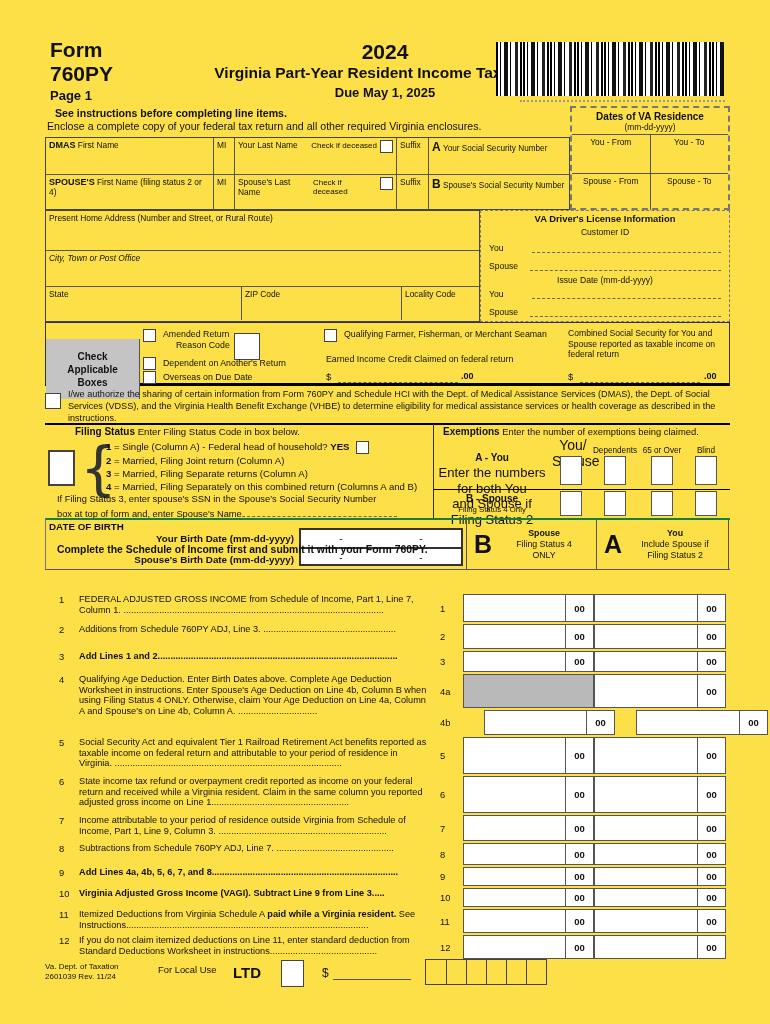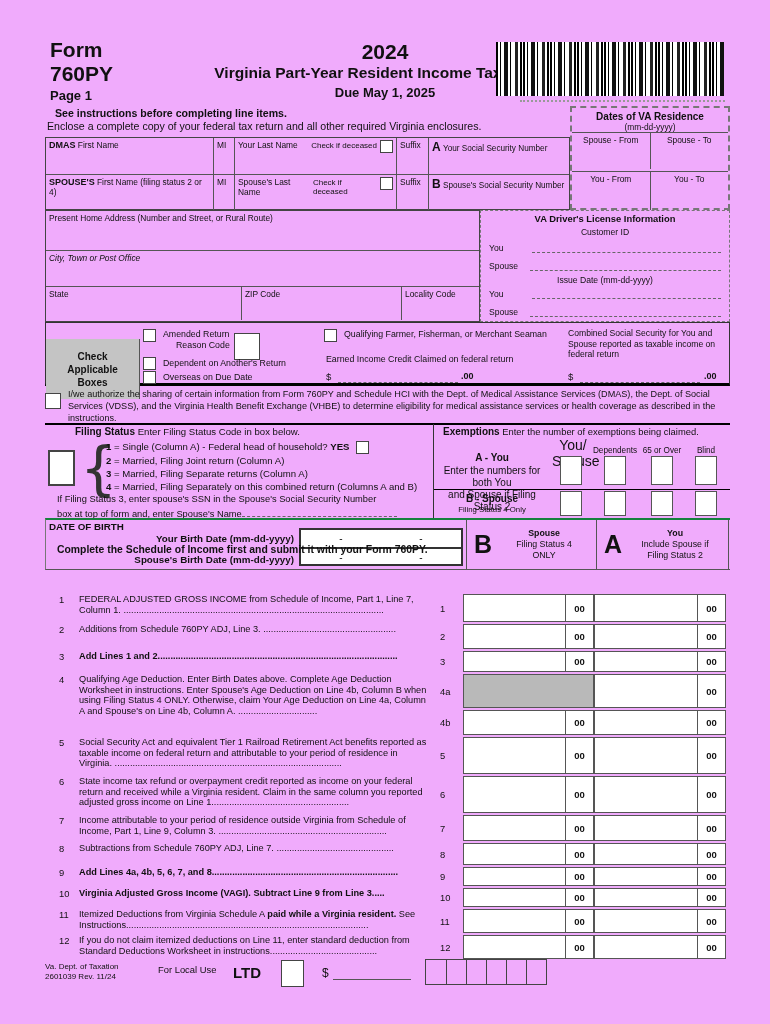--- a/index.html
+++ b/index.html
@@ -1,16 +1,16 @@
 <!DOCTYPE html>
 <html><head>
 <meta charset="utf-8">
 <style>
   html,body{margin:0;padding:0;background:#e8e8e8;}
-  .page{position:relative;width:770px;height:1024px;background:#f0abfc;margin:0 auto;
+  .page{position:relative;width:770px;height:1024px;background:#fde047;margin:0 auto;
         font-family:"Liberation Sans","DejaVu Sans",sans-serif;color:#111;overflow:hidden;}
   .abs{position:absolute;}
   .b{font-weight:bold;}
   .ctr{text-align:center;}
   .cb{display:inline-block;border:1.5px solid #444;background:#fff;vertical-align:middle;box-sizing:border-box;}
   .fill{display:inline-block;border-bottom:1px dashed #666;}
   .fills{display:inline-block;border-bottom:1px solid #555;}
   
   .barcode{background:repeating-linear-gradient(90deg,
     #000 0px,#000 2px,#fff 2px,#fff 4px,#000 4px,#000 5px,#fff 5px,#fff 8px,
@@ -78,27 +78,27 @@
 
   <div class="abs barcode" style="left:496px;top:42px;width:228px;height:54px;"></div>
   <div class="abs" style="left:520px;top:100px;width:205px;border-bottom:2px dotted #999;"></div>
 
   <div class="abs b" style="left:55px;top:107px;font-size:10.6px;">See instructions before completing line items.</div>
   <div class="abs" style="left:47px;top:120px;font-size:10.6px;">Enclose a complete copy of your federal tax return and all other required Virginia enclosures.</div>
 
   <div class="abs res-box" style="left:570px;top:106px;width:160px;height:104px;">
     <div class="b ctr" style="font-size:10px;margin-top:3px;">Dates of VA Residence</div>
     <div class="ctr" style="font-size:8.4px;">(mm-dd-yyyy)</div>
+    <div class="res-row" style="height:38px;margin-top:2px;">
+      <div class="res-cell">You - From</div>
+      <div class="res-cell">You - To</div>
+    </div>
     <div class="res-row" style="height:36px;">
       <div class="res-cell">Spouse - From</div>
       <div class="res-cell">Spouse - To</div>
-    </div>
-    <div class="res-row" style="height:38px;margin-top:2px;">
-      <div class="res-cell">You - From</div>
-      <div class="res-cell">You - To</div>
     </div>
   </div>
 
   <div class="abs tbl" style="left:45px;top:137px;width:525px;height:73px;">
     <div class="nrow" style="height:36px;">
       <div class="ncell" style="width:167px;">
         <span class="b" style="font-size:9px;">DMAS</span>
         <span>First Name</span>
       </div>
       <div class="ncell" style="width:21px;">MI</div>
@@ -235,21 +235,21 @@
     <span class="b" style="font-size:10px;">Exemptions</span> <span>Enter the number of exemptions being claimed.</span>
   </div>
   <div class="abs ctr" style="left:552px;top:437px;width:42px;font-size:14px;line-height:1.15;">
     <span>You/</span><br><span>Spouse</span>
   </div>
   <div class="abs ctr" style="left:592px;top:446px;width:46px;font-size:8.2px;">Dependents</div>
   <div class="abs ctr" style="left:640px;top:446px;width:44px;font-size:8.2px;">65 or Over</div>
   <div class="abs ctr" style="left:688px;top:446px;width:36px;font-size:8.2px;">Blind</div>
 
   <div class="abs b ctr" style="left:450px;top:452px;width:84px;font-size:10px;">A - You</div>
-  <div class="abs ctr" style="left:437px;top:465px;width:110px;font-size:10px;line-height:1.2;">
+  <div class="abs ctr" style="left:437px;top:465px;width:110px;font-size:13px;line-height:1.2;">
     <span>Enter the numbers for both You</span><br><span>and Spouse if Filing Status 2</span>
   </div>
   <span class="exbox abs" style="left:560px;top:456px;width:22px;height:29px;"></span>
   <span class="exbox abs" style="left:604px;top:456px;width:22px;height:29px;"></span>
   <span class="exbox abs" style="left:651px;top:456px;width:22px;height:29px;"></span>
   <span class="exbox abs" style="left:695px;top:456px;width:22px;height:29px;"></span>
 
   <div class="abs hline" style="left:434px;top:489px;width:296px;"></div>
 
   <div class="abs b ctr" style="left:446px;top:493px;width:92px;font-size:10px;">B - Spouse</div>
@@ -354,21 +354,21 @@
         <div class="subrow" style="height:34px;margin-bottom:2px;">
           <div class="tref">4a</div>
           <div class="cell graycell">
               <div class="amount"></div>
             </div>
           <div class="cell cellA">
               <div class="amount"></div>
               <div class="cents">00</div>
             </div>
         </div>
-        <div class="subrow" style="height:25px;">
+        <div class="subrow" style="height:25px;gap:21px;">
           <div class="tref">4b</div>
           <div class="cell">
               <div class="amount"></div>
               <div class="cents">00</div>
             </div>
           <div class="cell cellA">
               <div class="amount"></div>
               <div class="cents">00</div>
             </div>
         </div>

